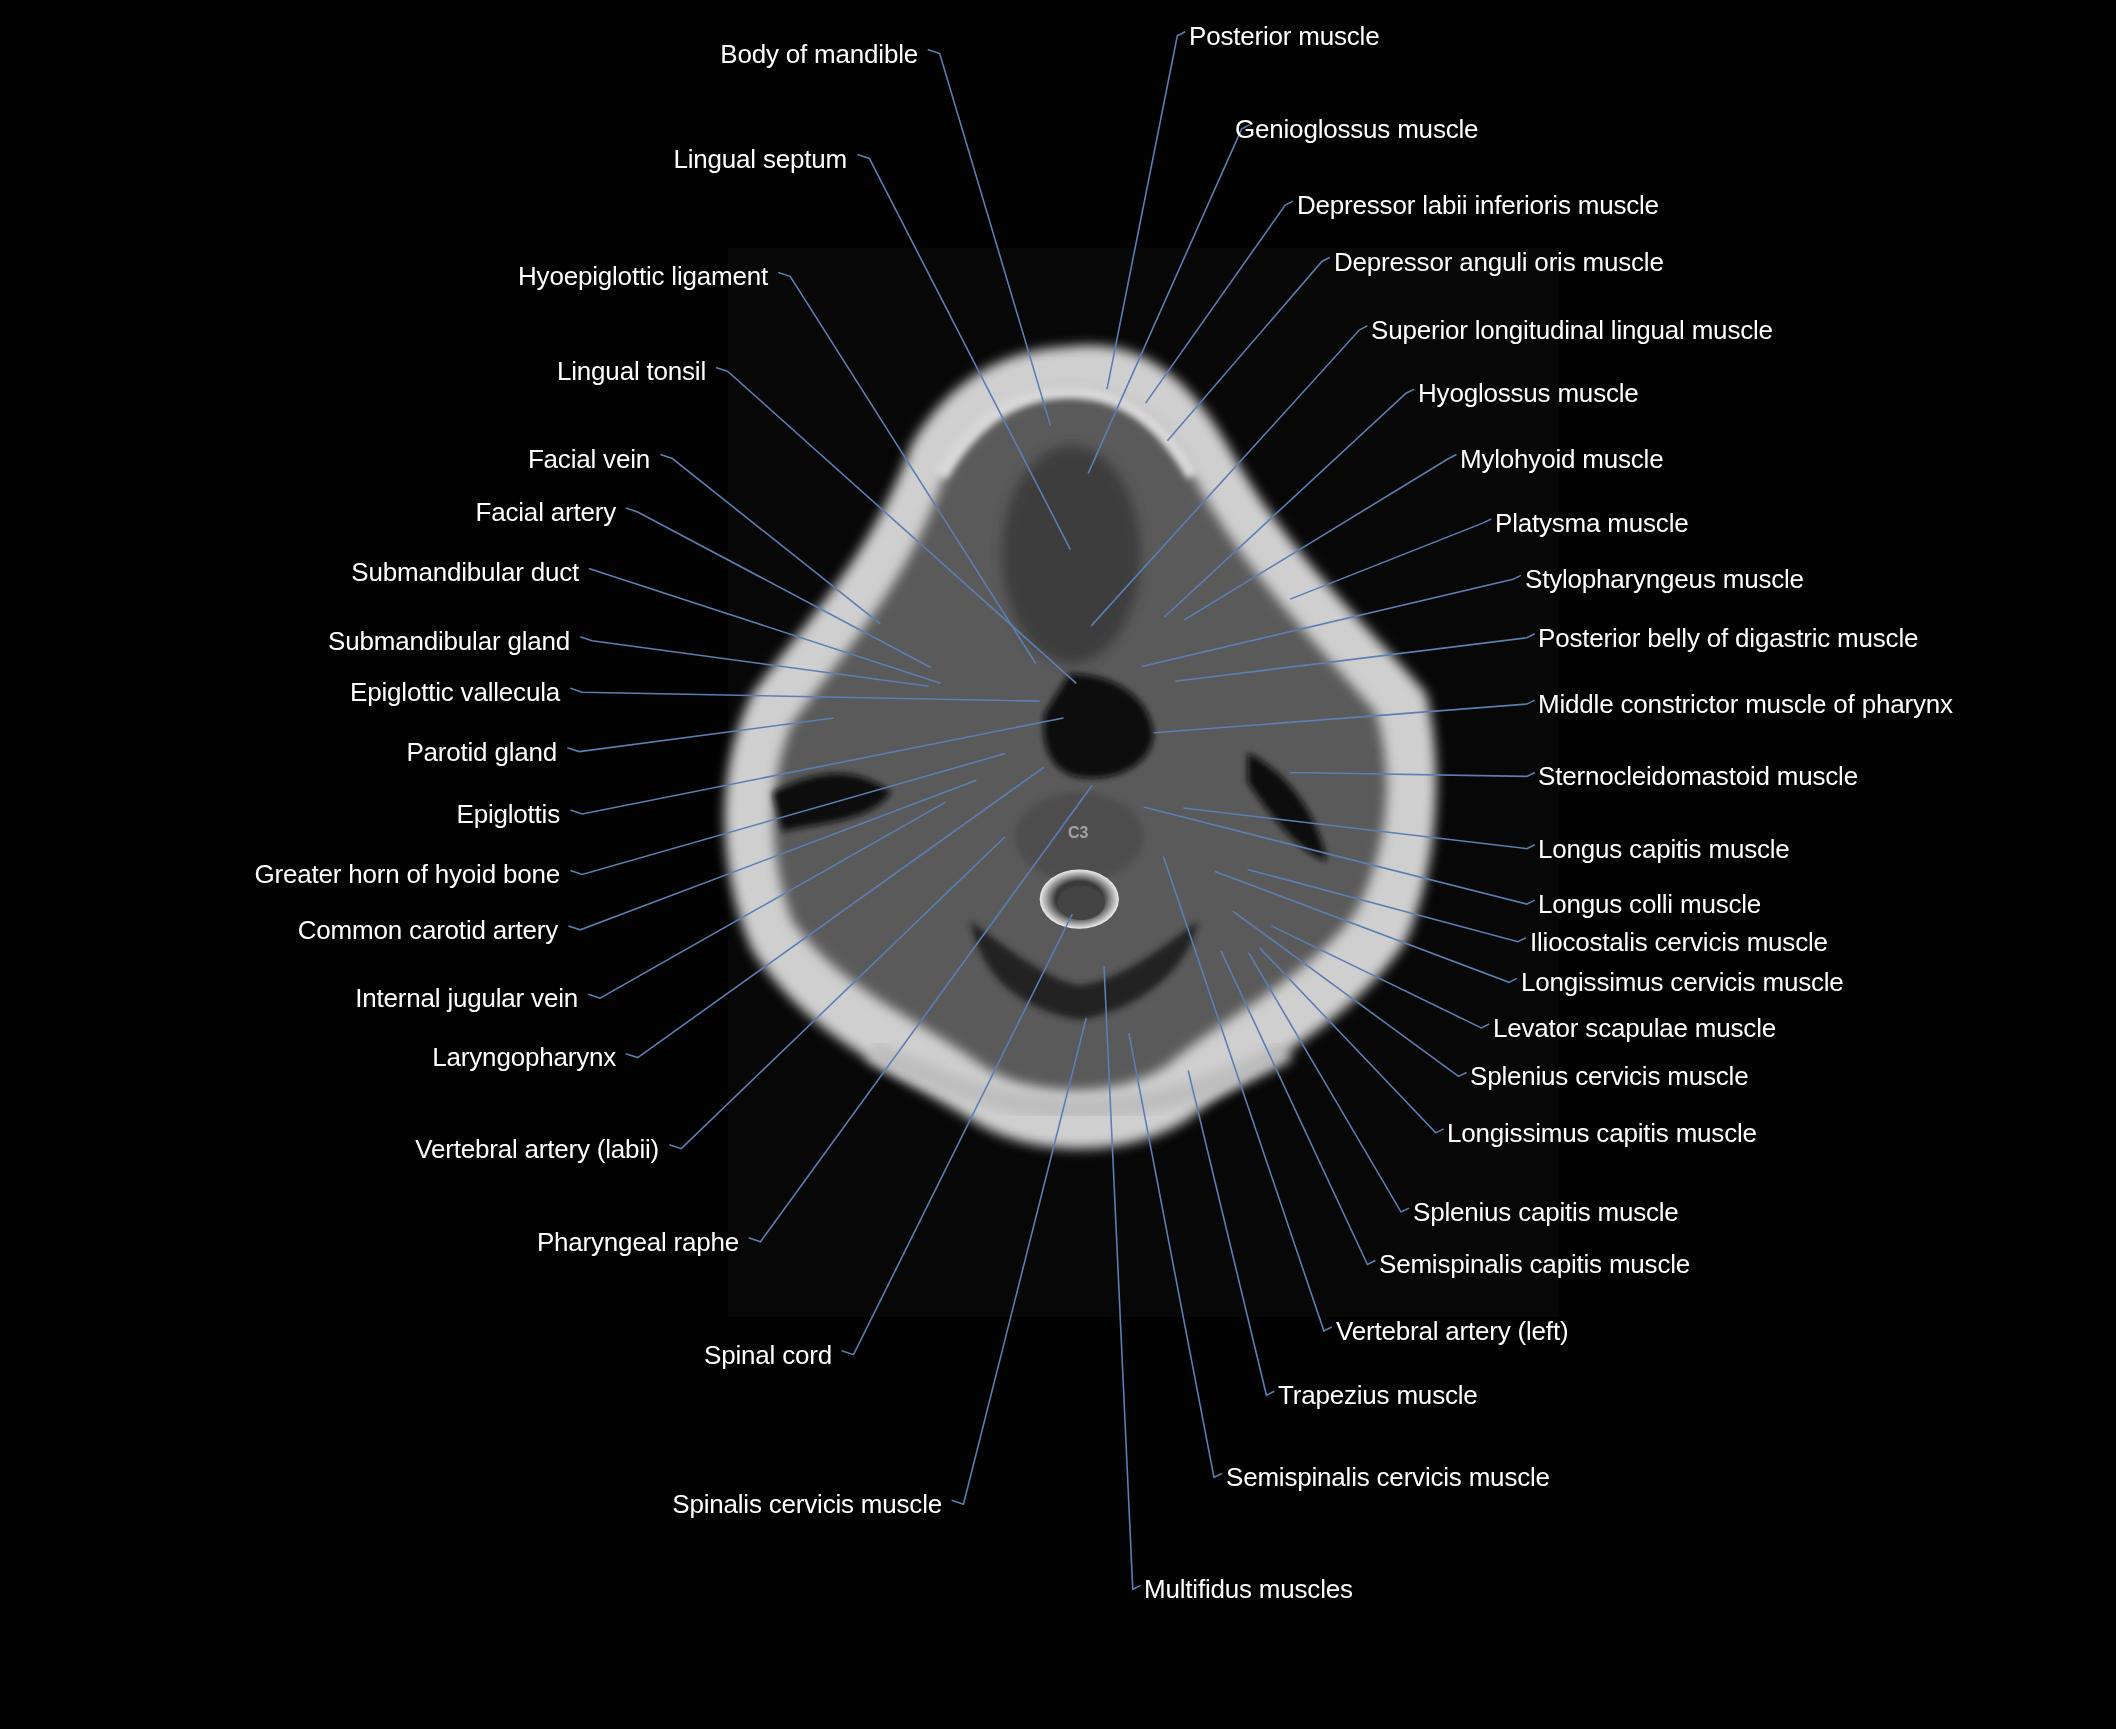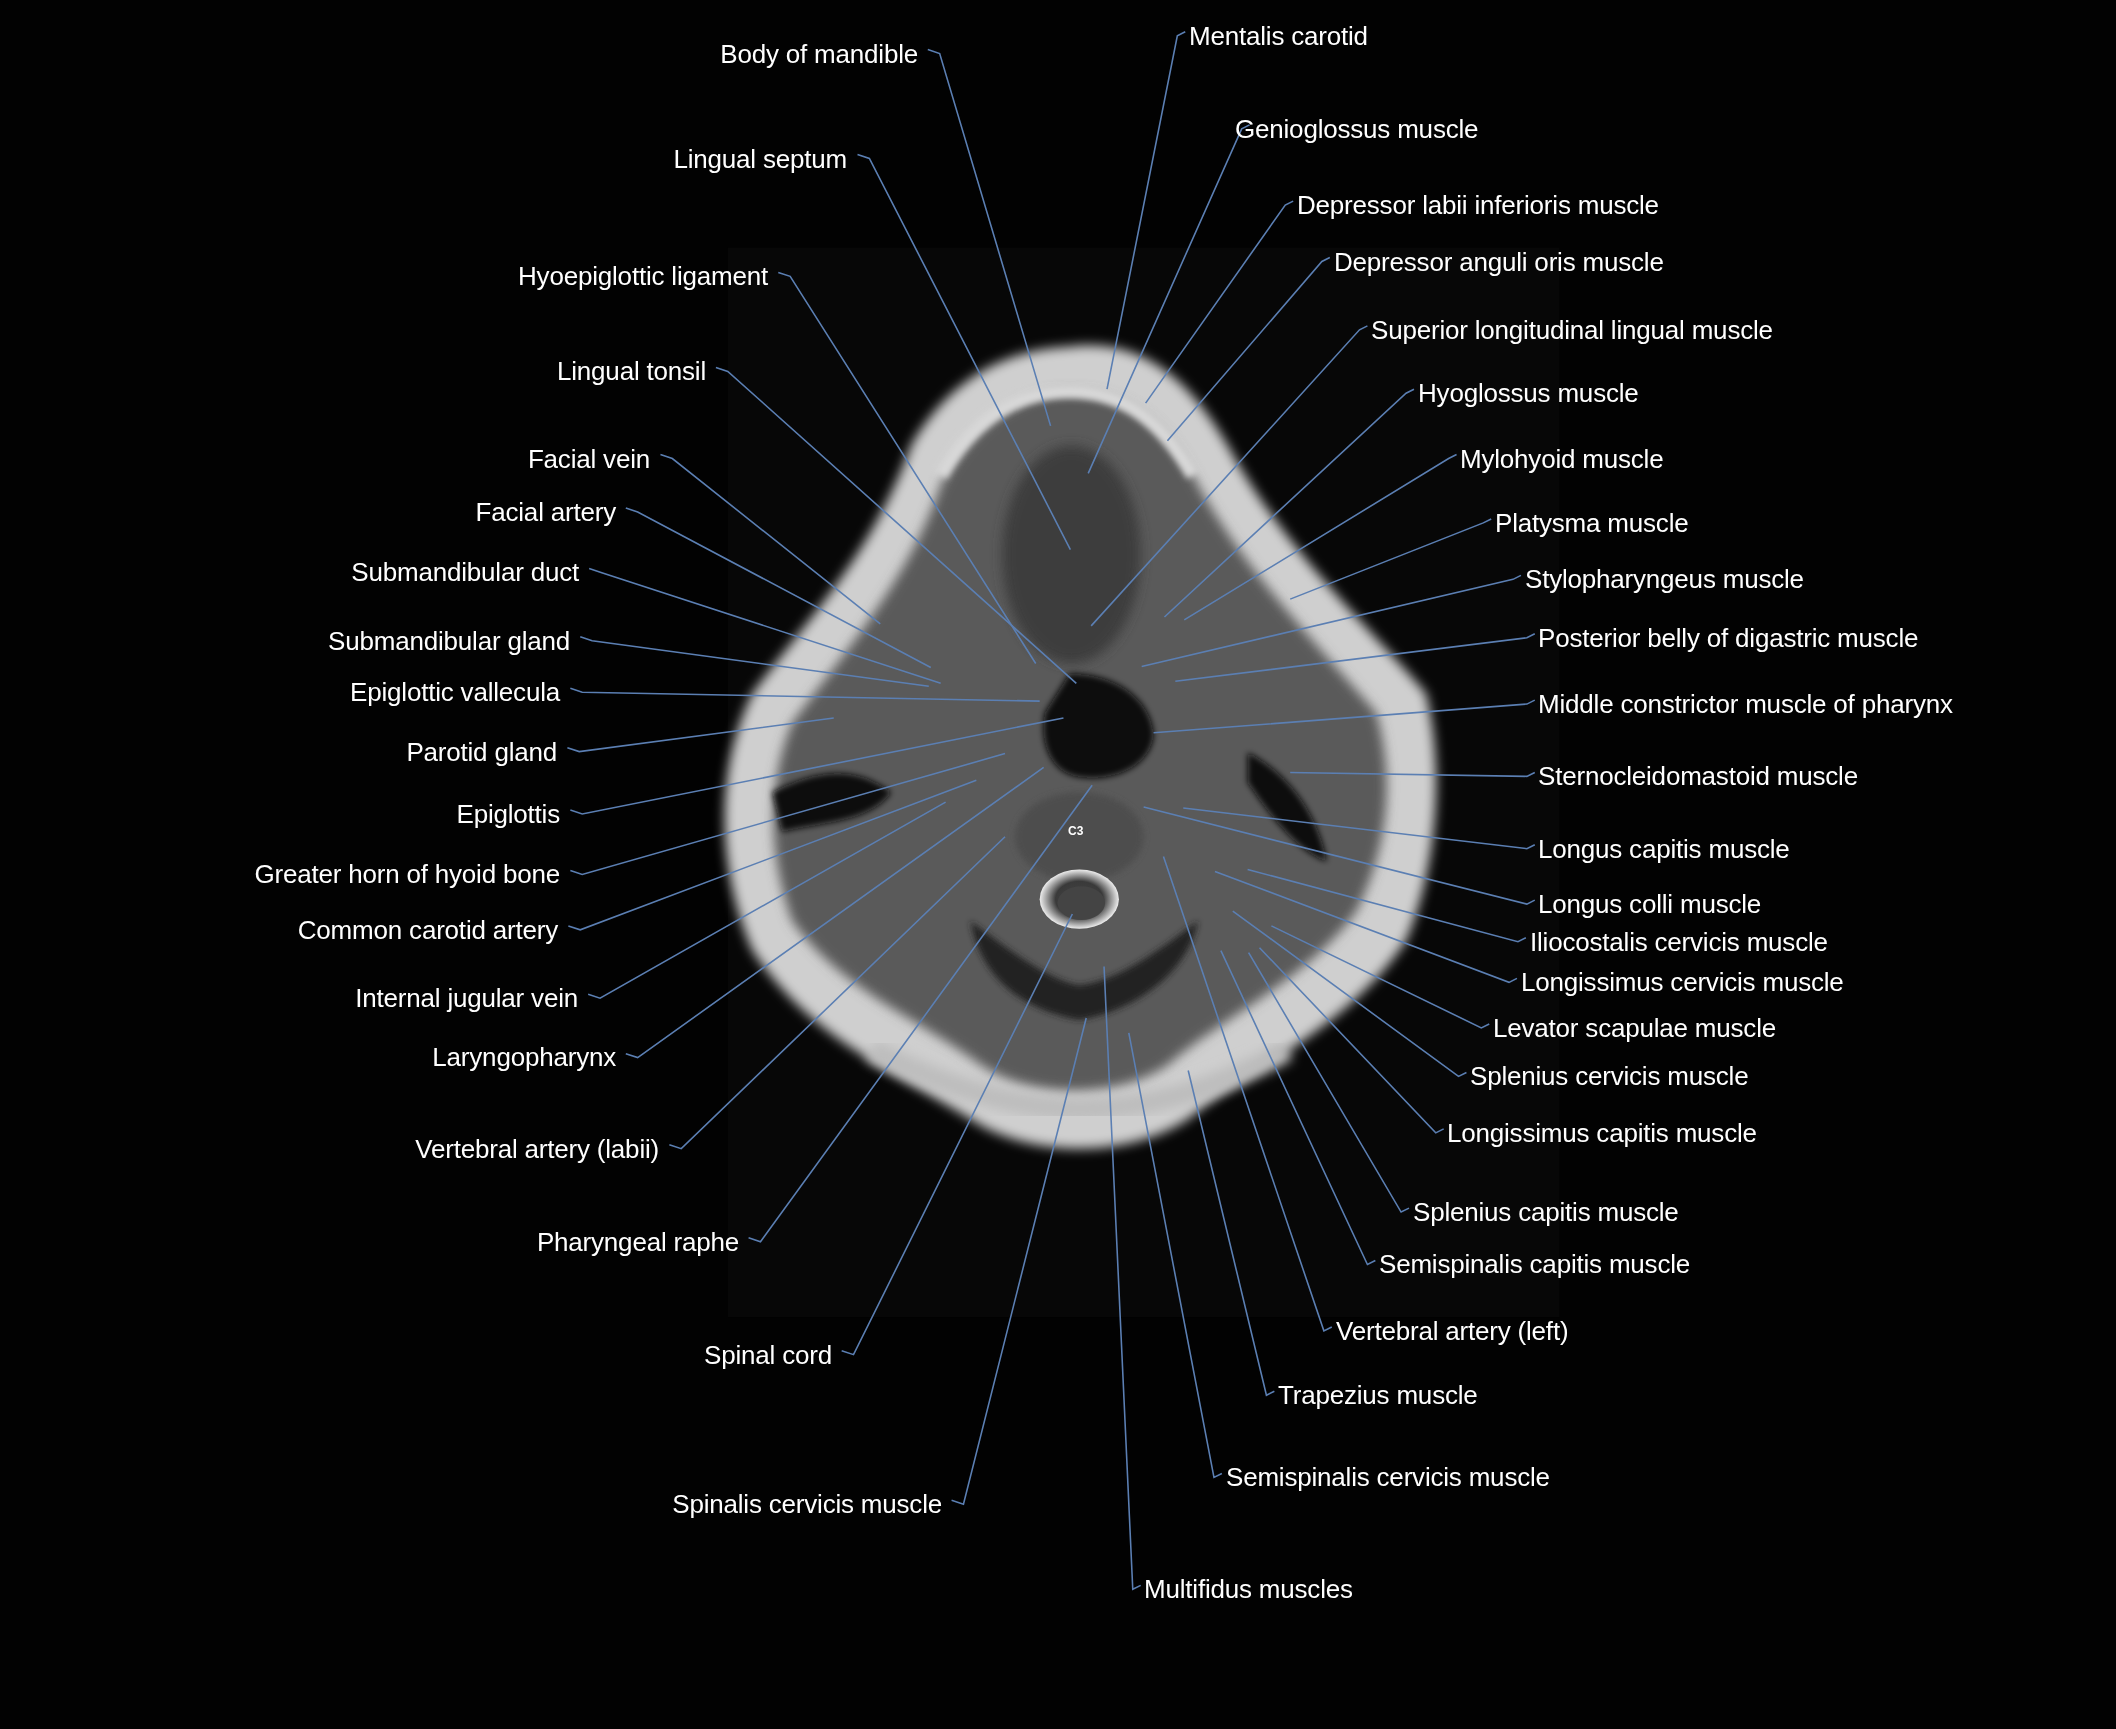--- a/index.html
+++ b/index.html
@@ -4,21 +4,21 @@
 <style>
   html, body { margin:0; padding:0; background:#000; }
   body { width:2117px; height:1730px; position:relative; overflow:hidden;
          font-family:"Liberation Sans", "DejaVu Sans", sans-serif; }
   #stage { position:absolute; left:0; top:0; width:2117px; height:1730px; background:#020202; }
   #mri { position:absolute; left:0; top:0; }
   #leaders { position:absolute; left:0; top:0; pointer-events:none; }
   .label { position:absolute; color:#ffffff; font-size:26px; line-height:30px; white-space:nowrap;
            letter-spacing:-0.2px; }
   .label.left { text-align:right; transform:translateX(-100%); }
-  .vlabel { position:absolute; color:#ffffff; font-size:12px; font-weight:bold; }
+  .vlabel { position:absolute; color:#a3a3a3; font-size:16px; font-weight:bold; }
 </style>
 </head>
 <body>
 
 <div id="stage">
   <svg id="mri" width="2117" height="1730" viewBox="0 0 2138 1747">
     <defs>
       <filter id="blur6">
           <feGaussianBlur stdDeviation="6"></feGaussianBlur>
         </filter>
@@ -125,21 +125,21 @@
       <div class="label left" style="left: 560px; top: 859px;">Greater horn of hyoid bone</div>
       <div class="label left" style="left: 558px; top: 915px;">Common carotid artery</div>
       <div class="label left" style="left: 578px; top: 983px;">Internal jugular vein</div>
       <div class="label left" style="left: 616px; top: 1042px; text-align: right;">Laryngopharynx</div>
       <div class="label left" style="left: 659px; top: 1134px;">Vertebral artery (labii)</div>
       <div class="label left" style="left: 739px; top: 1227px;">Pharyngeal raphe</div>
       <div class="label left" style="left: 832px; top: 1340px;">Spinal cord</div>
       <div class="label left" style="left: 942px; top: 1489px;">Spinalis cervicis muscle</div>
     </div>
   <div id="labels-right">
-      <div class="label right" style="left: 1189px; top: 21px;">Mentalis carotid</div>
+      <div class="label right" style="left: 1189px; top: 21px;">Posterior muscle</div>
       <div class="label right" style="left: 1235px; top: 114px;">Genioglossus muscle</div>
       <div class="label right" style="left: 1297px; top: 190px;">Depressor labii inferioris muscle</div>
       <div class="label right" style="left: 1334px; top: 247px;">Depressor anguli oris muscle</div>
       <div class="label right" style="left: 1371px; top: 315px;">Superior longitudinal lingual muscle</div>
       <div class="label right" style="left: 1418px; top: 378px;">Hyoglossus muscle</div>
       <div class="label right" style="left: 1460px; top: 444px;">Mylohyoid muscle</div>
       <div class="label right" style="left: 1495px; top: 508px;">Platysma muscle</div>
       <div class="label right" style="left: 1525px; top: 564px;">Stylopharyngeus muscle</div>
       <div class="label right" style="left: 1538px; top: 623px;">Posterior belly of digastric muscle</div>
       <div class="label right" style="left: 1538px; top: 689px;">Middle constrictor muscle of pharynx</div>

